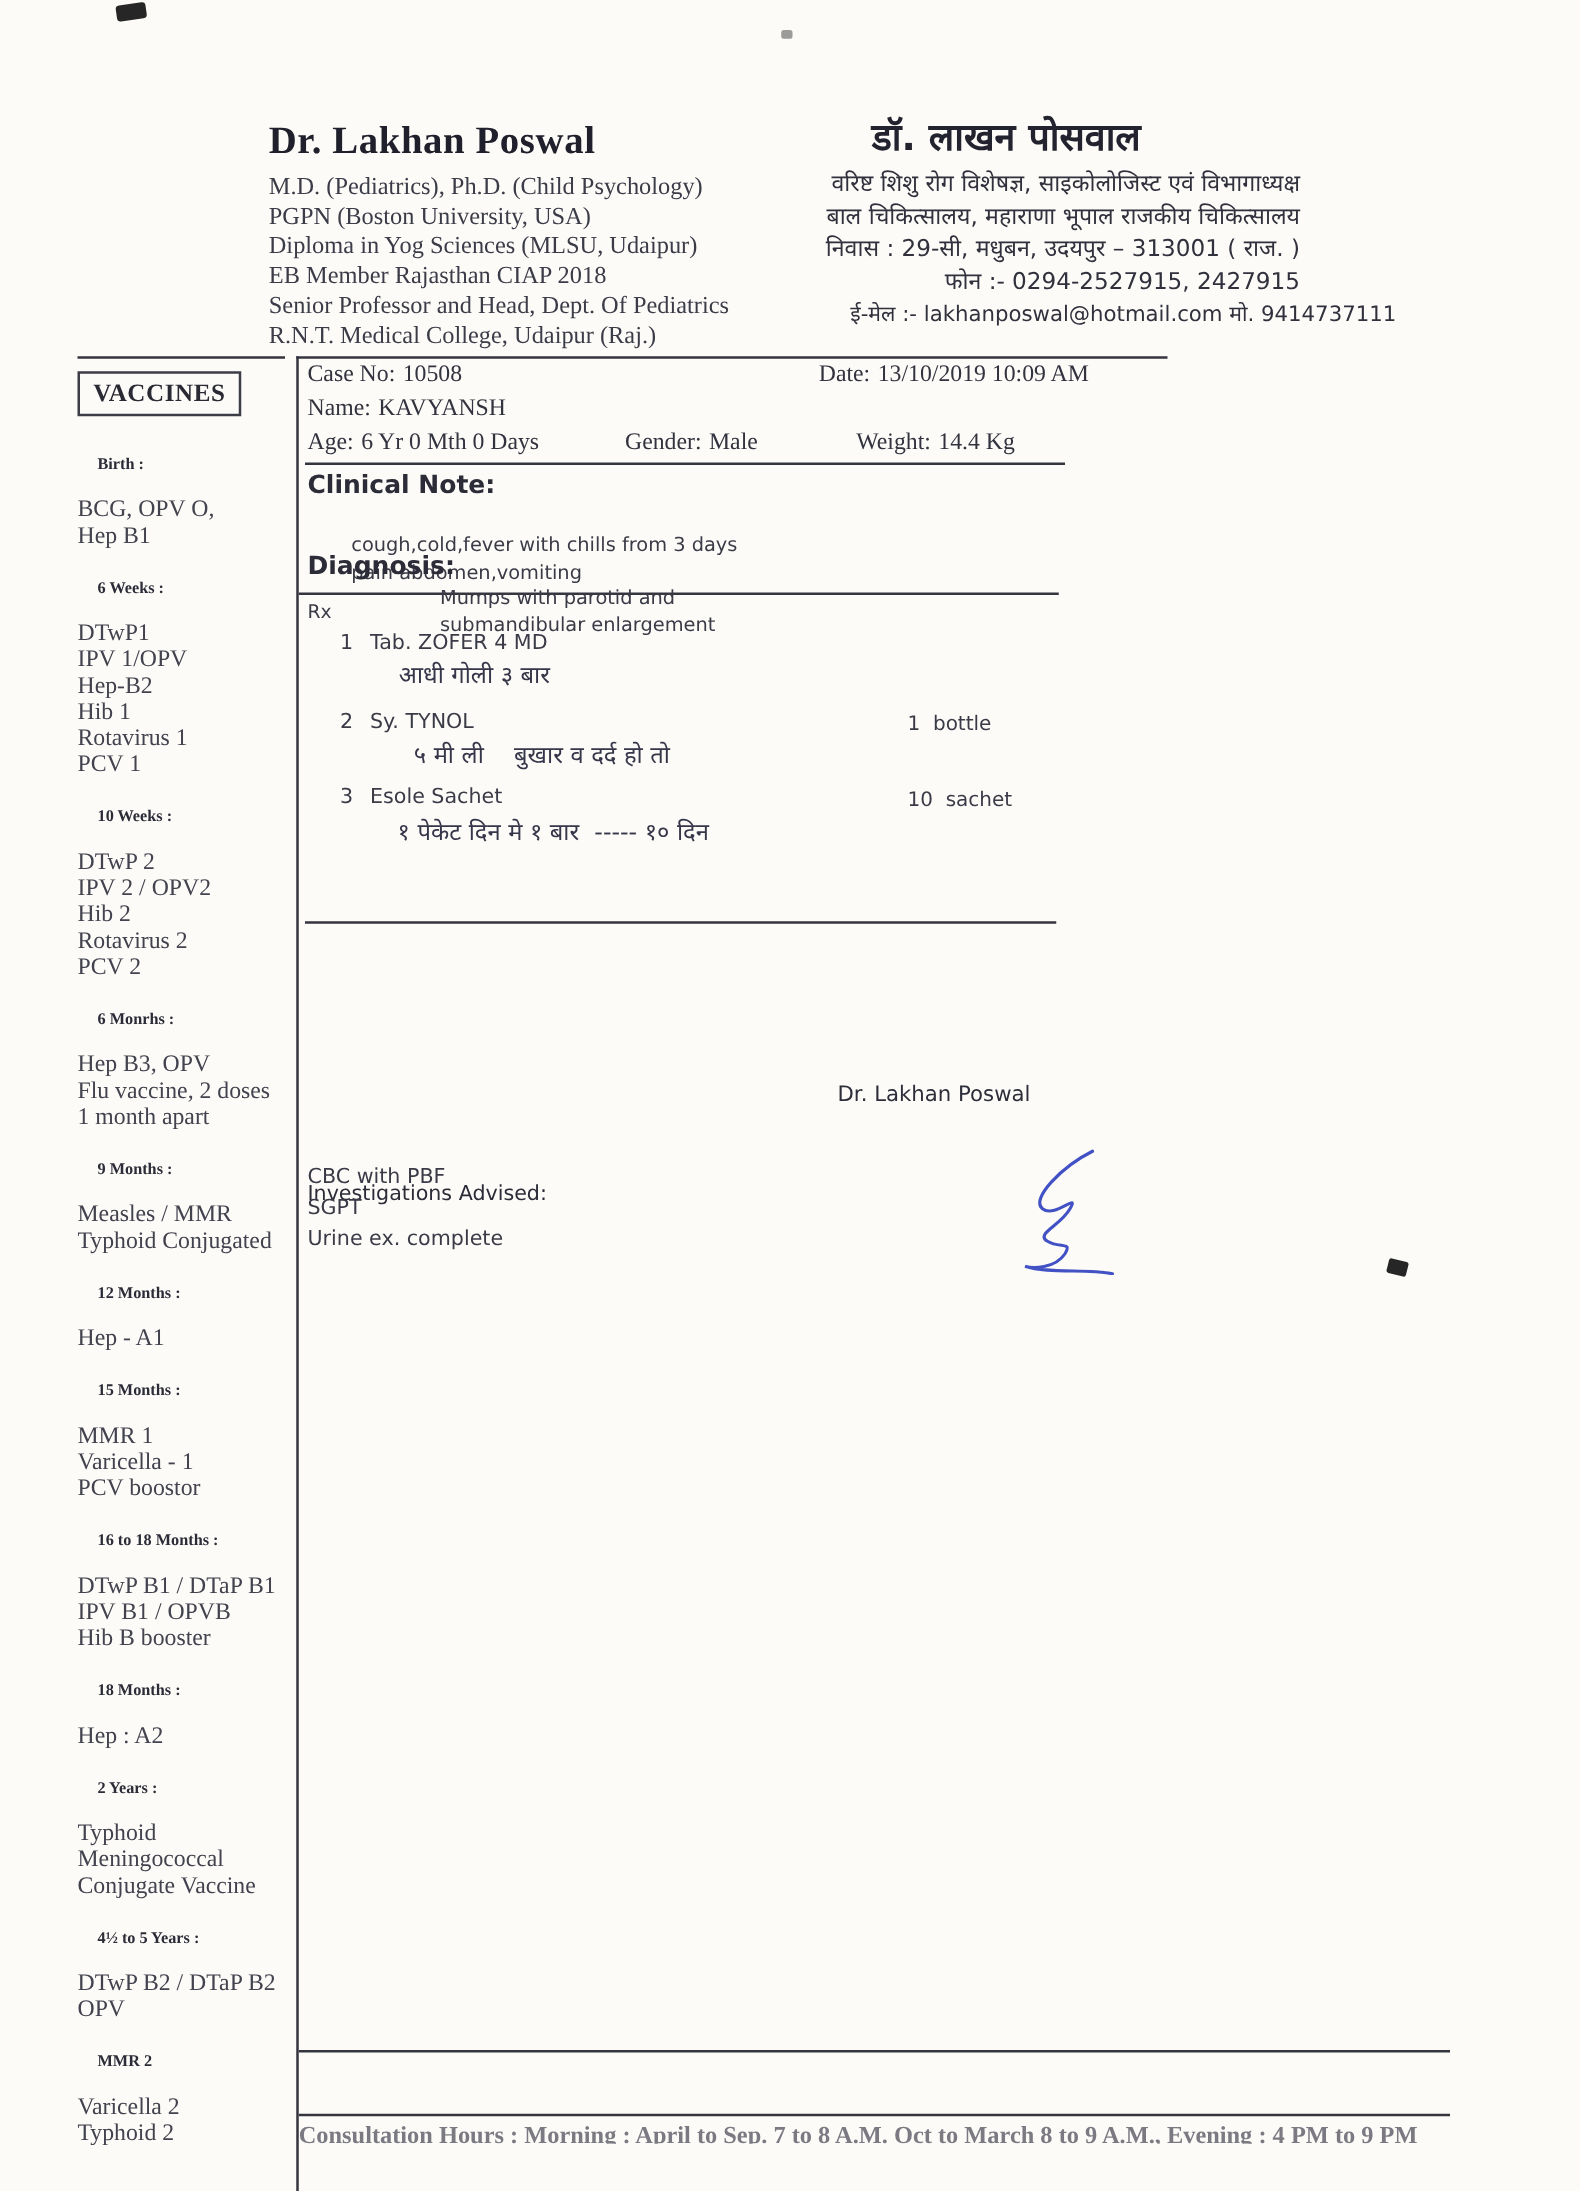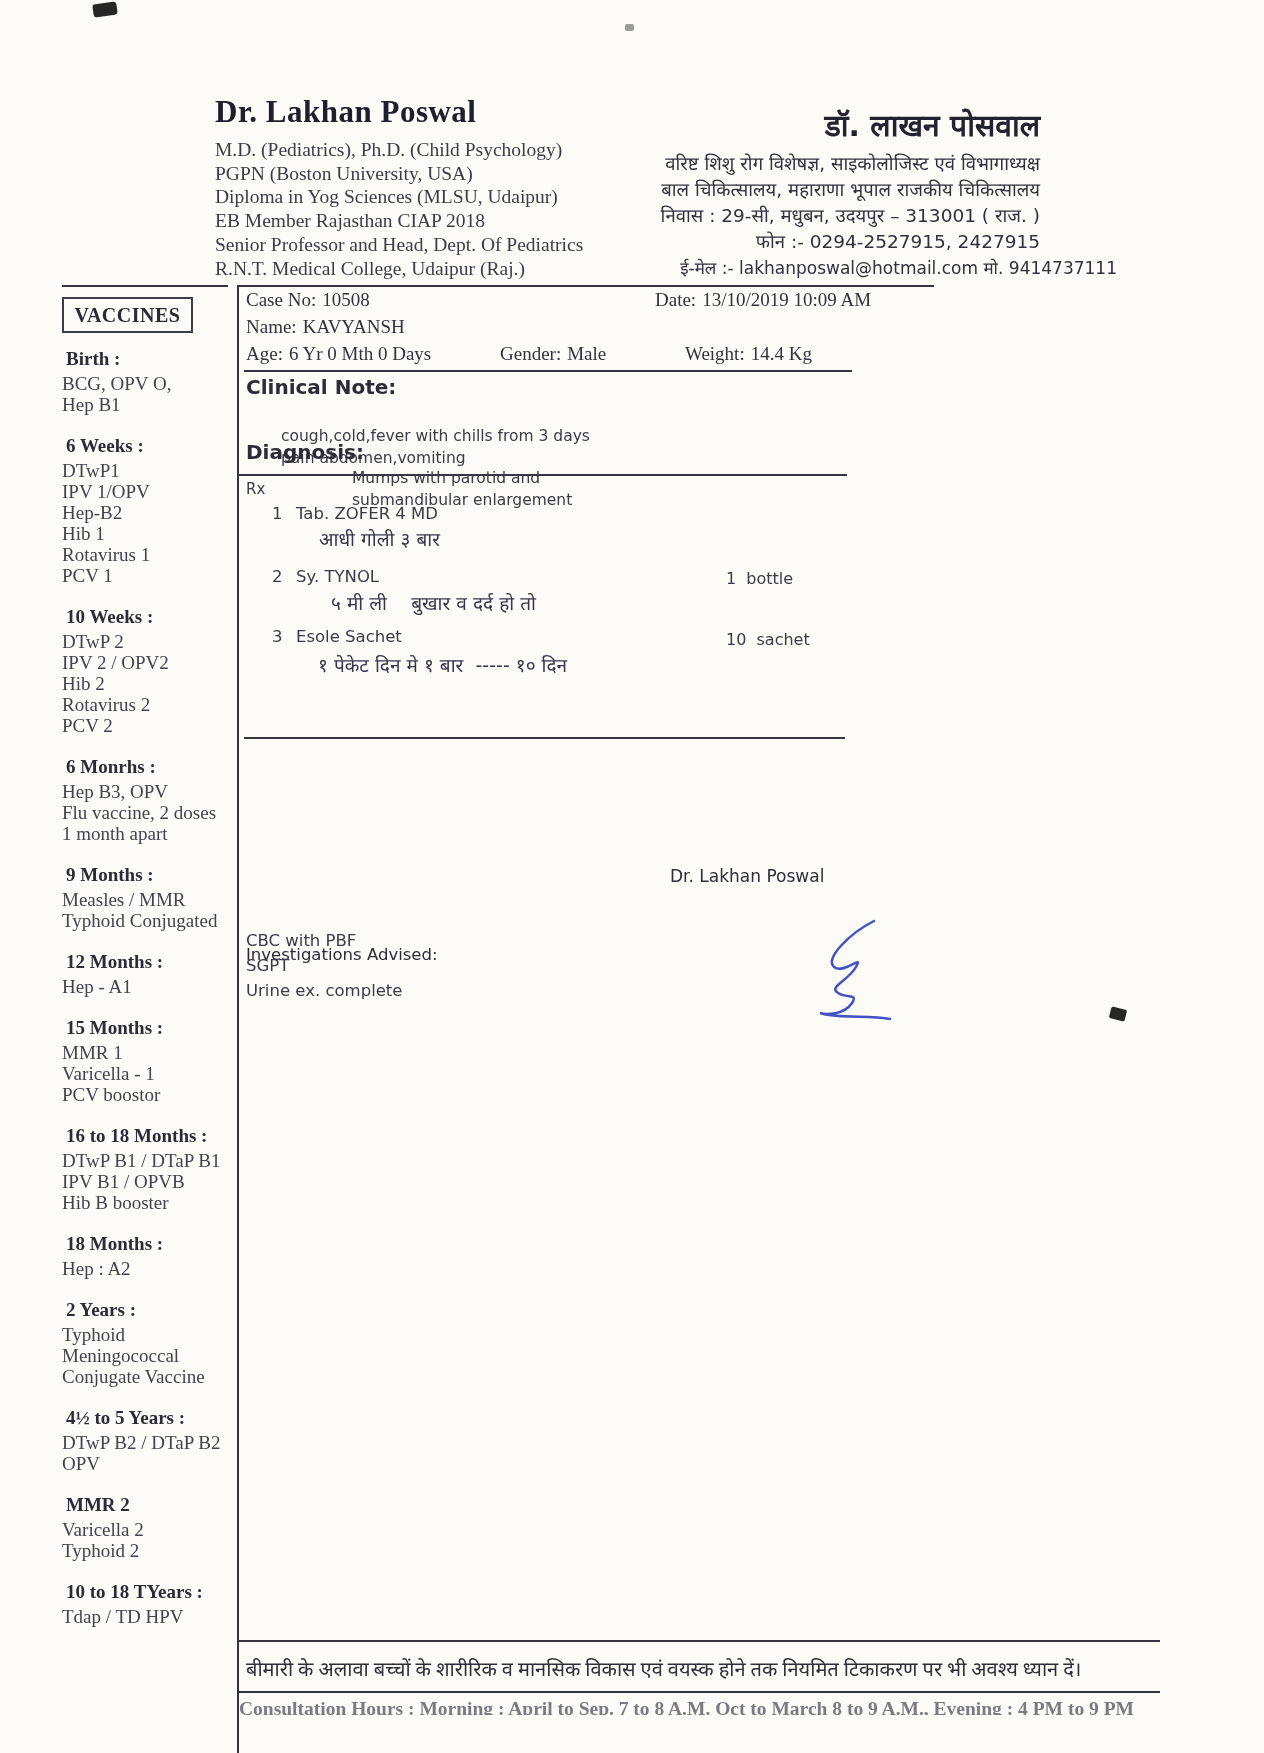--- a/index.html
+++ b/index.html
@@ -7,32 +7,32 @@
     position:relative;width:1264px;height:1753px;margin:0 auto;
     background:#fcfbf7;overflow:hidden;
     font-family:"Liberation Serif", serif;color:#3a3a47;
   }
   .abs{position:absolute;}
   
   .hdr-left{left:215px;top:94px;width:480px;}
   .hdr-left h1{margin:0;font-size:31px;font-weight:bold;color:#20202c;letter-spacing:.5px;}
   .creds{margin-top:8px;font-size:19.5px;line-height:23.7px;color:#3c3c49;white-space:pre-line;}
   .hdr-right{right:224px;top:88px;width:470px;text-align:right;}
-  .hdr-right h1{margin:16px 0 6px 0;font-size:30px;font-weight:bold;color:#23232f;font-family:"DejaVu Sans", sans-serif;}
+  .hdr-right h1{margin:0 0 6px 0;font-size:30px;font-weight:bold;color:#23232f;font-family:"DejaVu Sans", sans-serif;text-align:center;}
   .hdr-right .hlines{font-size:18.5px;line-height:26px;color:#31313d;white-space:pre-line;font-family:"DejaVu Sans", sans-serif;}
   .hdr-right .hemail{font-size:17px;line-height:26px;color:#31313d;margin-right:-77px;font-family:"DejaVu Sans", sans-serif;}
   
   .rule{background:#35353f;}
   
   .vbox{left:62px;top:297px;width:127px;height:32px;border:2px solid #3d3d48;
         display:flex;align-items:center;justify-content:center;}
   .vbox span{font-weight:bold;font-size:20px;letter-spacing:.5px;color:#2a2a35;}
   .vaccines{left:62px;top:344px;width:182px;height:1372px;overflow:hidden;}
   .vsec{margin-bottom:20px;}
-  .vsec h3{margin:4px;font-size:19px;line-height:21px;font-weight:bold;color:#2c2c38;}
+  .vsec h3{margin:16px;font-size:13px;line-height:21px;font-weight:bold;color:#2c2c38;}
   .vitems{font-size:19px;line-height:21px;color:#43434f;white-space:pre-line;}
   
   .prow{font-size:19px;color:#33333f;}
   .prow .lab{margin-right:6px;}
   
   .sans{font-family:"DejaVu Sans", sans-serif;color:#3b3b48;}
   .blab{font-weight:bold;font-size:20px;color:#2c2c38;}
   .ctext{font-size:15.5px;line-height:21.5px;white-space:pre-line;margin-top:28px;}
   .rxnum{font-size:16.5px;}
   .rxname{font-size:16.5px;}
@@ -209,18 +209,17 @@
 
   <div class="abs sans blab" style="left:246px;top:905px;font-weight:normal;font-size:16.5px;margin-top:40px;">Investigations Advised:</div>
   <div class="abs sans invitems" style="left:246px;top:928px;">CBC with PBF
 SGPT
 Urine ex. complete</div>
 
   <svg class="abs sig" viewBox="0 0 95 105">
     <path d="M76 6 C52 18, 26 44, 36 52 C46 60, 66 38, 58 52 C50 66, 30 72, 40 78 C50 84, 60 78, 54 88 C46 100, 28 100, 22 98 C40 104, 72 100, 92 104" fill="none" stroke="#4252c5" stroke-width="2.5" stroke-linecap="round"></path>
   </svg>
 
-  <div class="abs bnote" style="left:246px;top:1655px;">बीमारी के अलावा बच्चों के शारीरिक व मानसिक विकास एवं वयस्क होने तक नियमित टिकाकरण पर भी अवश्य ध्यान दें।</div>
   <div class="abs consult-clip">
     <div class="consult">Consultation Hours : Morning : April to Sep. 7 to 8 A.M. Oct to March 8 to 9 A.M., Evening : 4 PM to 9 PM</div>
   </div>
 
 </div>
 
 </body></html>

